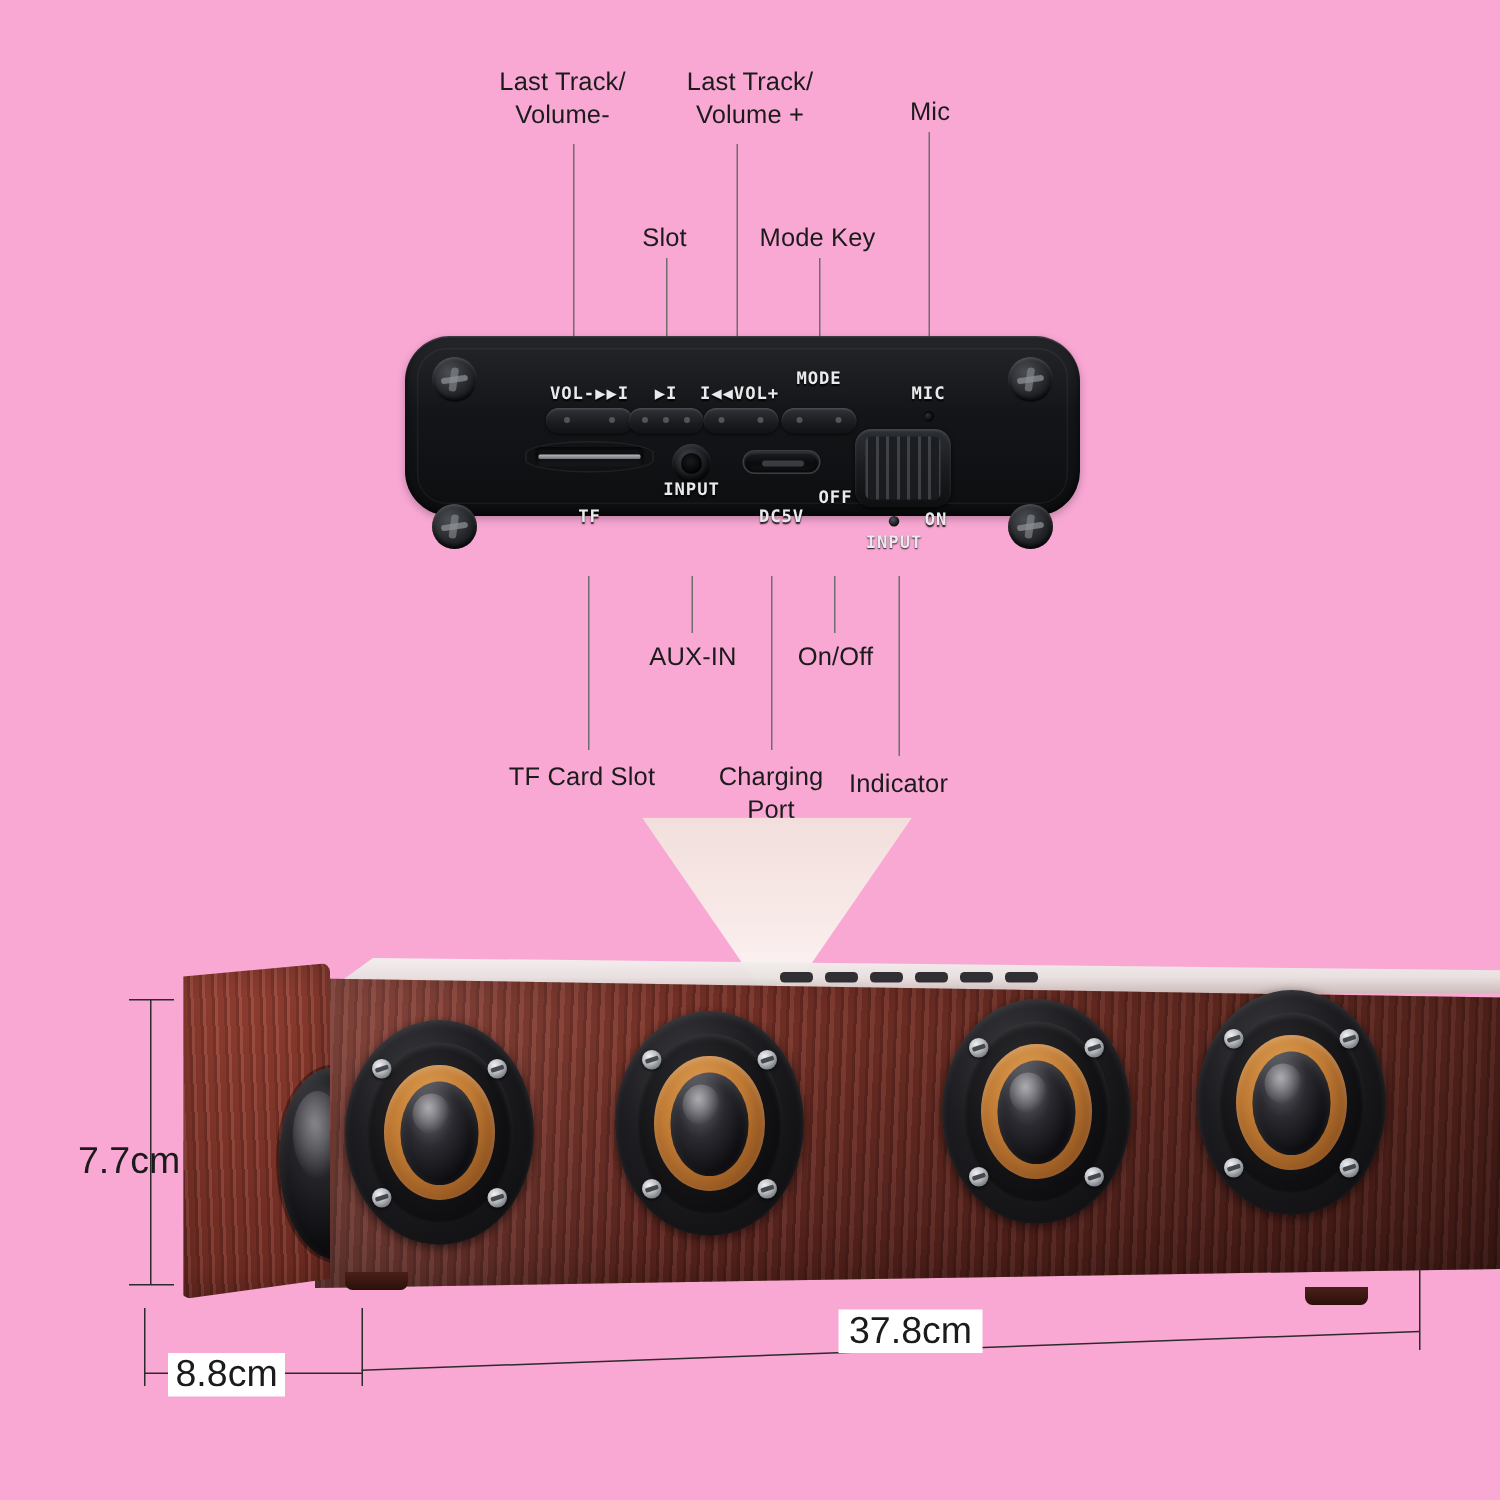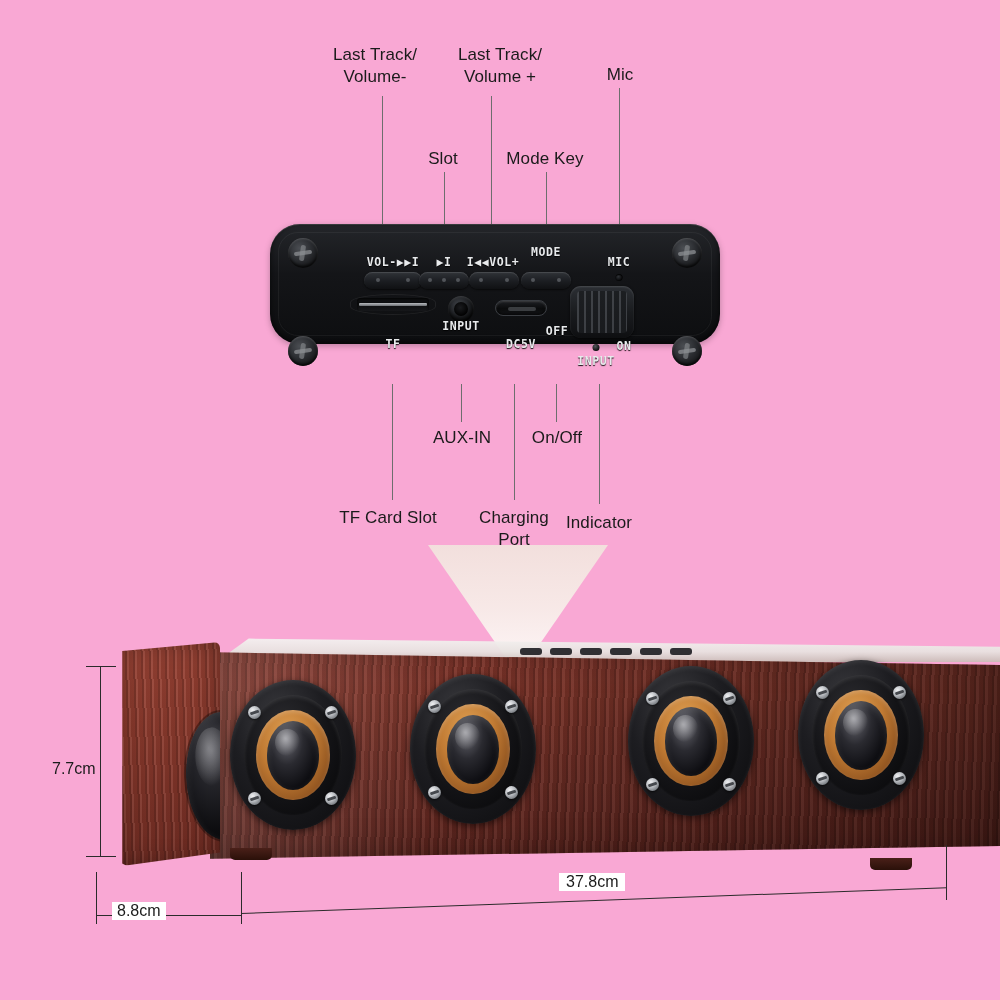--- a/index.html
+++ b/index.html
@@ -253,21 +253,21 @@
     background: linear-gradient(180deg,#4a2019,#2a1009);
     border-radius: 0 0 5px 5px;
   }
 
   
   .dim-line { position:absolute; background:#2b2b2b; }
   .dim-v { width:1px; }
   .dim-h { height:1px; }
   .dim-tick { position:absolute; background:#2b2b2b; }
   .dim-label {
-    position:absolute; font-size:16px; color:#1b1b1b;
+    position:absolute; font-size:25px; color:#1b1b1b;
     font-family:"Liberation Sans", sans-serif; white-space:nowrap;
   }
   .dim-slant{
     position:absolute; height:1px; background:#2b2b2b; transform-origin:0 0;
   }
 </style>
 </head>
 <body>
 
 <div id="stage">

